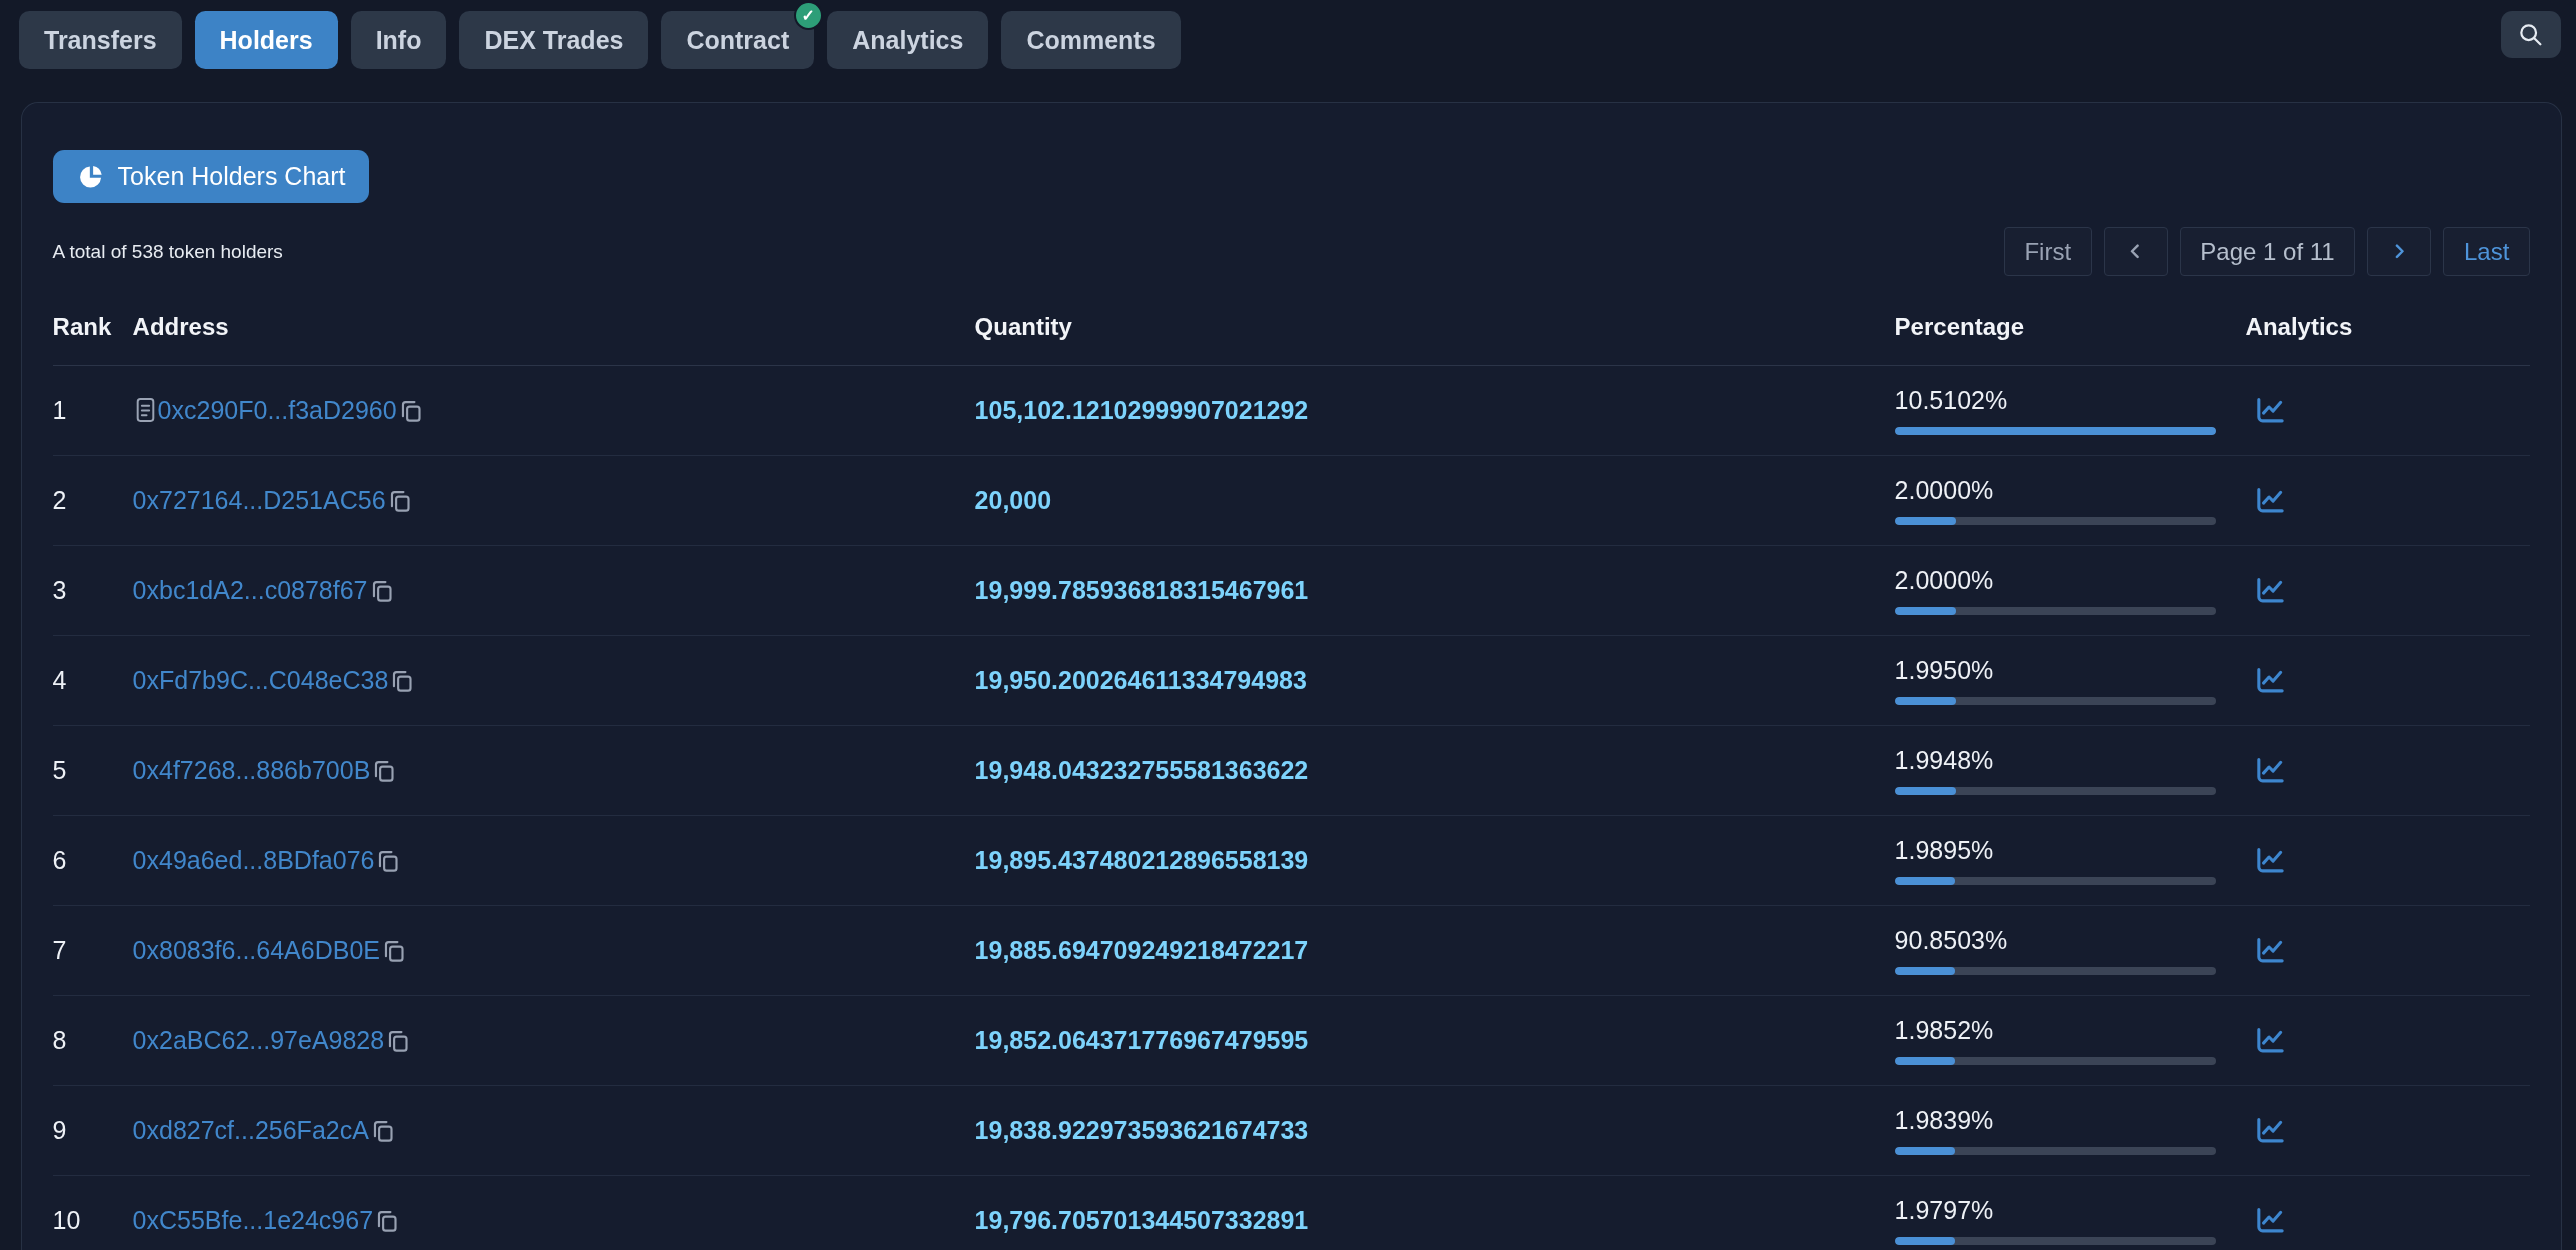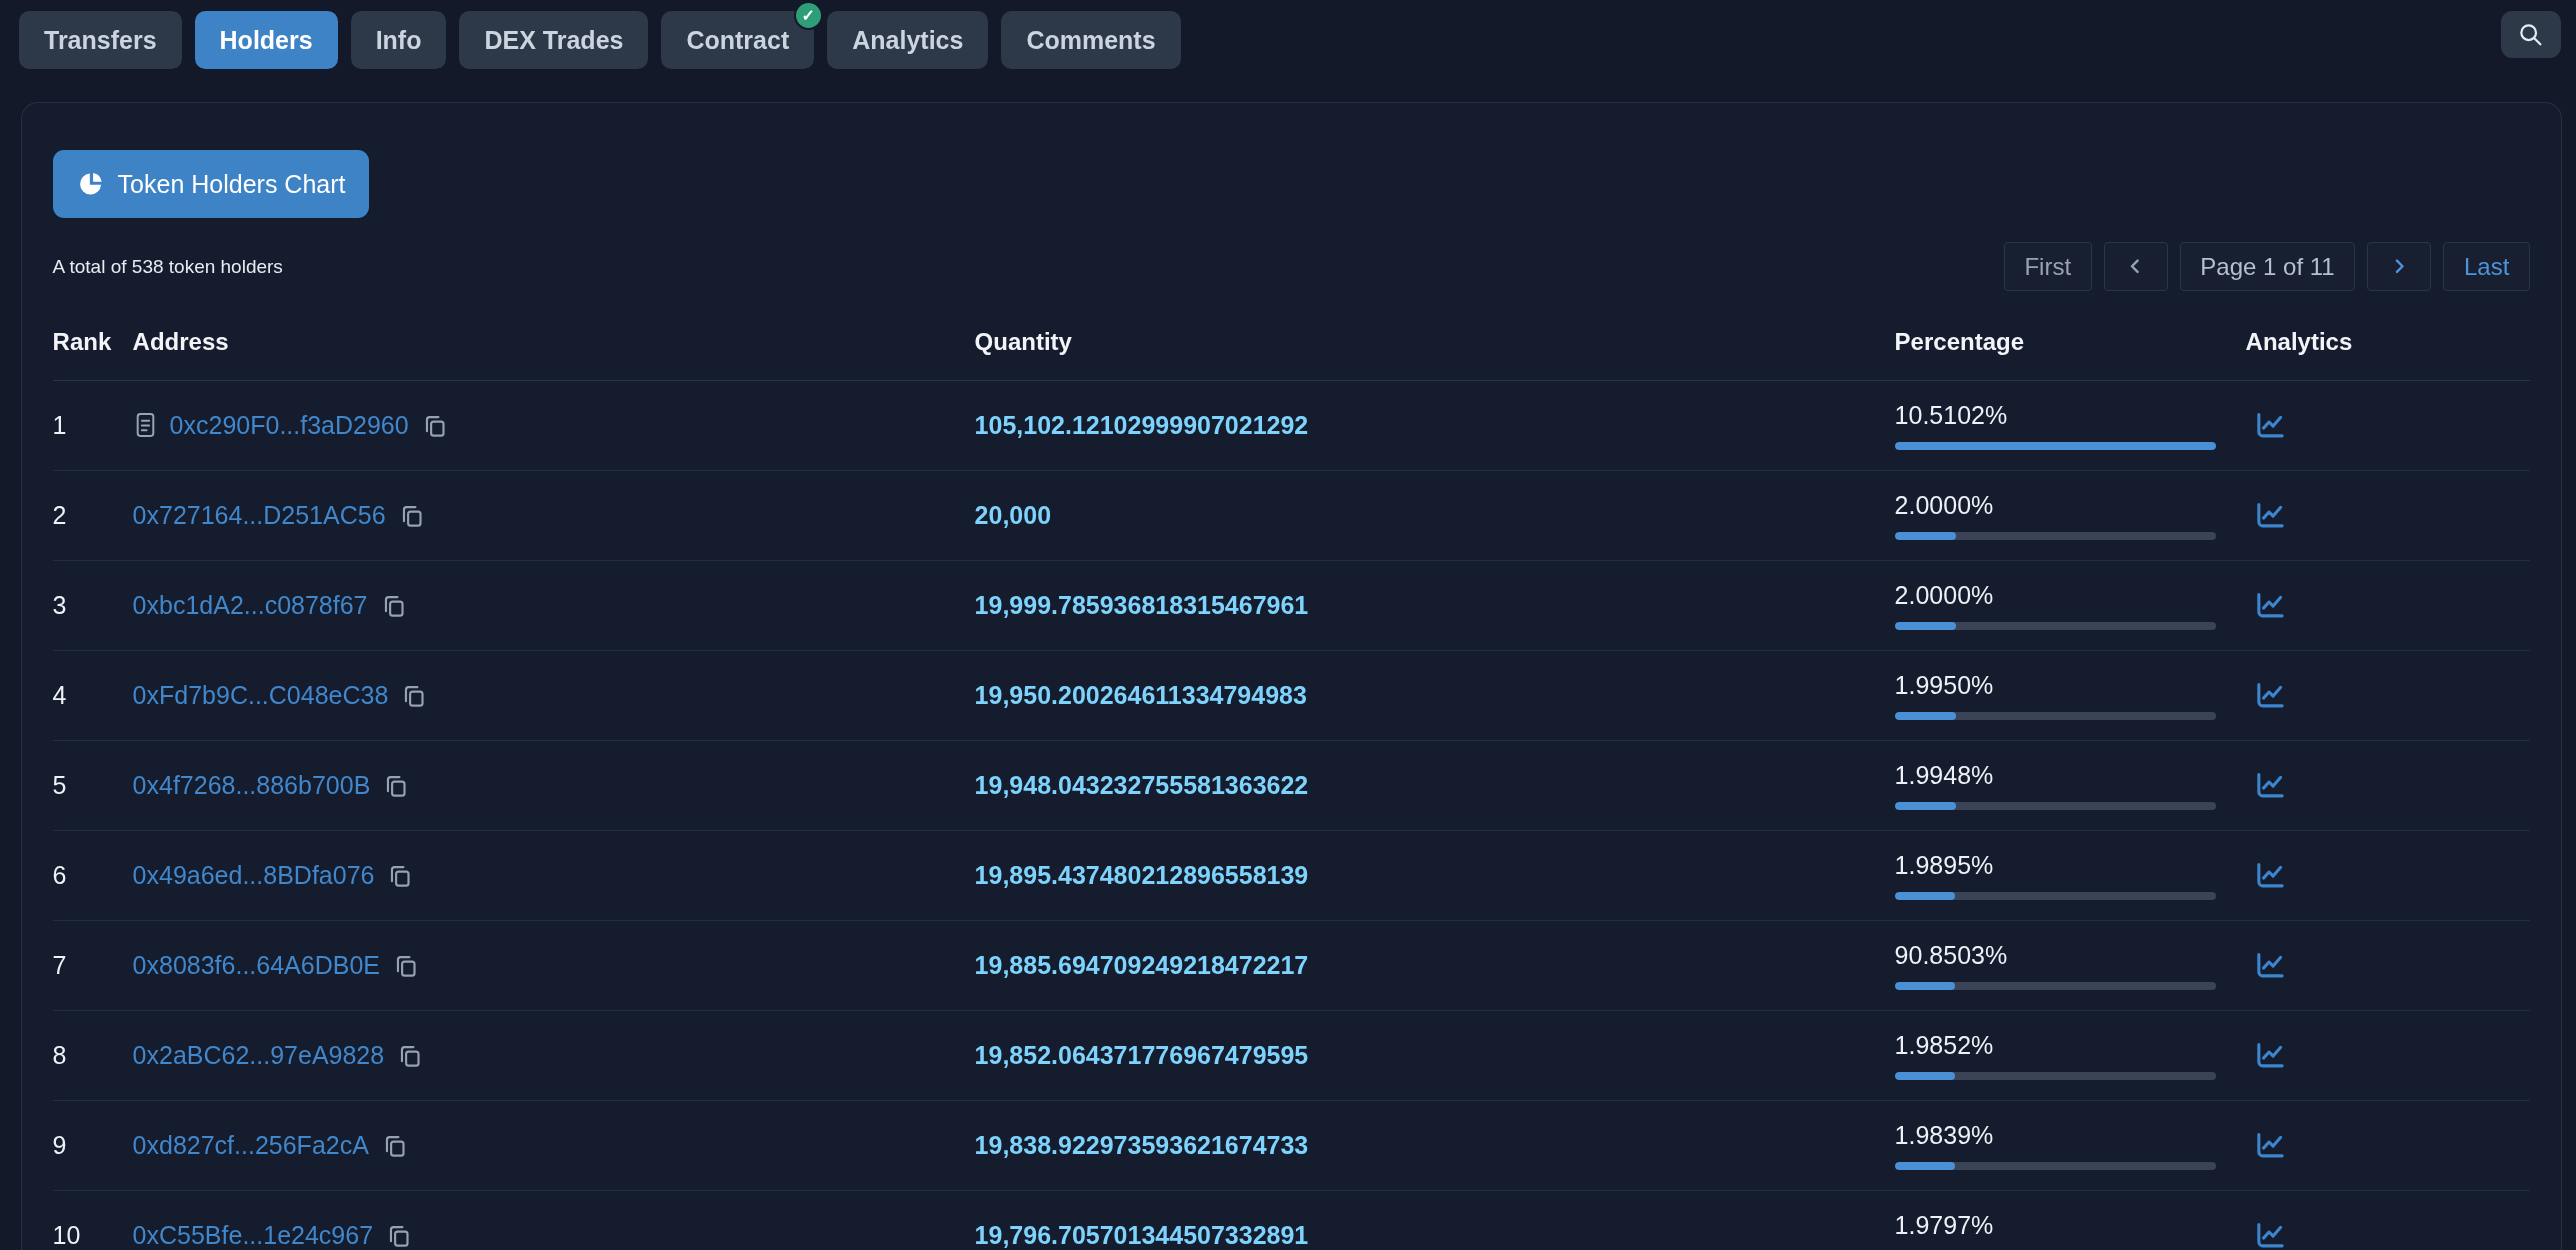--- a/index.html
+++ b/index.html
@@ -29,21 +29,21 @@
     display:flex; align-items:center; justify-content:center;
   }
   
   .card {
     margin:33px 14px 0 20.6px; height:1170px;
     background:#151c2e; border:0.9px solid #273144; border-bottom:none;
     border-radius:17px 17px 0 0;
     padding:47px 31px 0 31px;
   }
   .chart-btn {
-    display:inline-flex; align-items:center; gap:13px; height:68px; padding:0 24px;
+    display:inline-flex; align-items:center; gap:13px; height:53px; padding:0 24px;
     border:none; border-radius:11.2px; background:#3d83c6; color:#fff; cursor:pointer;
     font-family:inherit; font-size:25px; font-weight:400;
   }
   .meta-row { display:flex; justify-content:space-between; align-items:center; margin-top:24px; }
   .total { font-size:19px; color:#e8ecf2; }
   .pagination { display:flex; gap:12px; align-items:center; }
   .pg-btn {
     height:49px; padding:0 19.7px; border-radius:4px; border:1.4px solid #2b3549;
     background:rgba(255,255,255,0.015); font-family:inherit; font-size:24px; cursor:pointer;
     display:flex; align-items:center; justify-content:center; color:#b6bfcd;
@@ -53,21 +53,21 @@
   
   .table { margin-top:37px; }
   .thead, .trow {
     display:grid;
     grid-template-columns:80px 842px 920px 351px 1fr;
     align-items:center;
   }
   .thead { padding-bottom:24px; border-bottom:0.9px solid #2b3448; font-size:24px; font-weight:700; color:#f2f4f8; }
   .trow { height:90px; border-bottom:0.9px solid #232c40; }
   .rank { font-size:25px; color:#eef1f6; }
-  .addr-cell { display:flex; align-items:center; gap:12px; }
+  .addr-cell { display:flex; align-items:center; }
   .addr-link { font-size:25px; color:#4187cb; text-decoration:none; cursor:pointer; }
   .qty { font-size:25px; color:#7dd3fc;font-weight:bold; }
   .pct-cell { width:323px; }
   .pct-val { font-size:25px; color:#eef1f6; margin-bottom:12px; }
   .bar { width:321px; height:8.4px; border-radius:4.7px; background:#3b4456; overflow:hidden; }
   .fill { height:100%; border-radius:4.7px; background:#4a90d6; }
   .an-cell { padding-left:7.5px; }
   .icon-btn { background:none; border:none; cursor:pointer; padding:0; display:flex; align-items:center; }
   svg { display:block; }
 </style>

